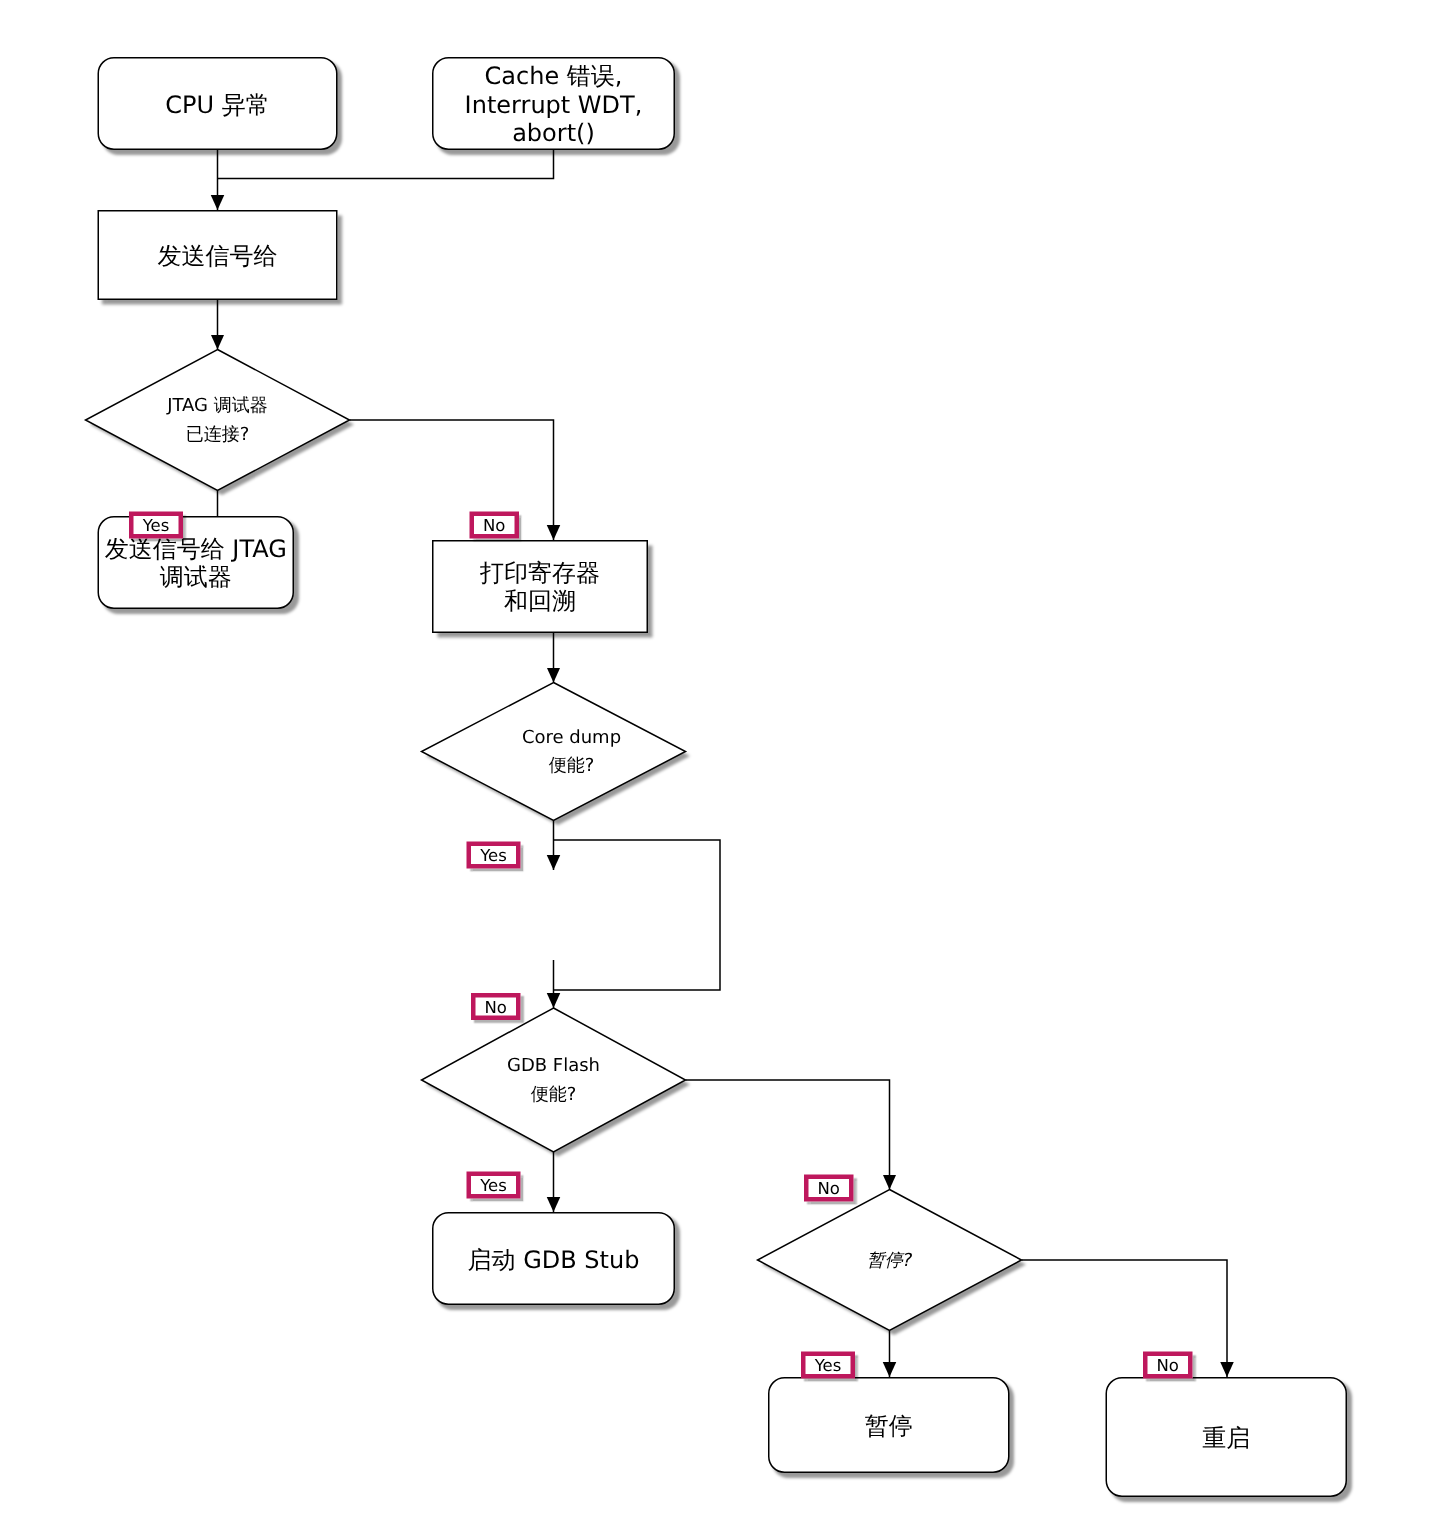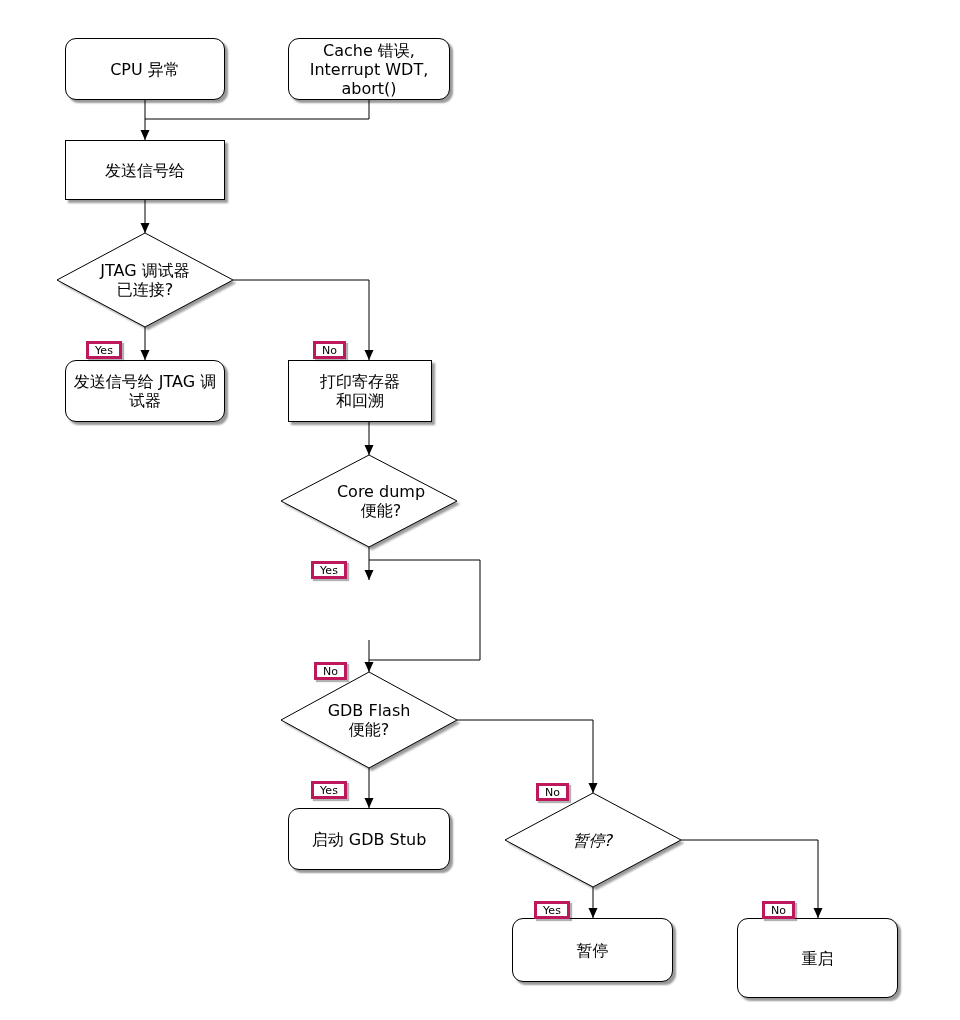--- a/index.html
+++ b/index.html
@@ -13,21 +13,21 @@
     position:absolute; box-sizing:border-box;
     background:#fff; border:1px solid #000;
     display:flex; align-items:center; justify-content:center;
     text-align:center; font-size:16px; line-height:19px;
     white-space:pre-line;
     box-shadow:3px 3px 2px rgba(0,0,0,0.40);
   }
   .rounded { border-radius:11px; }
   .dlabel {
     position:absolute; width:180px; text-align:center;
-    font-size:16px; line-height:19px; white-space:pre-line;
+    font-size:12px; line-height:19px; white-space:pre-line;
   }
   .elabel {
     position:absolute; box-sizing:border-box;
     background:#fff; border:3px solid #be185d;
     display:flex; align-items:center; justify-content:center;
     font-size:11px; line-height:11px;
     box-shadow:2px 2px 1px rgba(0,0,0,0.30);
   }
 </style>
 </head>
@@ -77,21 +77,21 @@
   </svg>
 
   <div class="box rounded" style="left:65px;  top:38px;  width:160px; height:62px;">CPU 异常</div>
 
   <div class="box rounded" style="left:288px; top:38px;  width:162px; height:62px;">Cache 错误,
 Interrupt WDT,
 abort()</div>
 
   <div class="box" style="left:65px;  top:140px; width:160px; height:60px;">发送信号给</div>
 
-  <div class="box rounded" style="left:65px;  top:360px; width:160px; height:62px;">发送信号给 JTAG 调试器</div>
+  <div class="box rounded" style="left:65px;  top:344px; width:131px; height:62px;">发送信号给 JTAG 调试器</div>
 
   <div class="box" style="left:288px; top:360px; width:144px; height:62px;">打印寄存器
 和回溯</div>
 
 
   <div class="box rounded" style="left:512px; top:918px; width:161px; height:64px;">暂停</div>
 
   <div class="box rounded" style="left:288px; top:808px; width:162px; height:62px;">启动 GDB Stub</div>
 
   <div class="box rounded" style="left:737px; top:918px; width:161px; height:80px;">重启</div>

